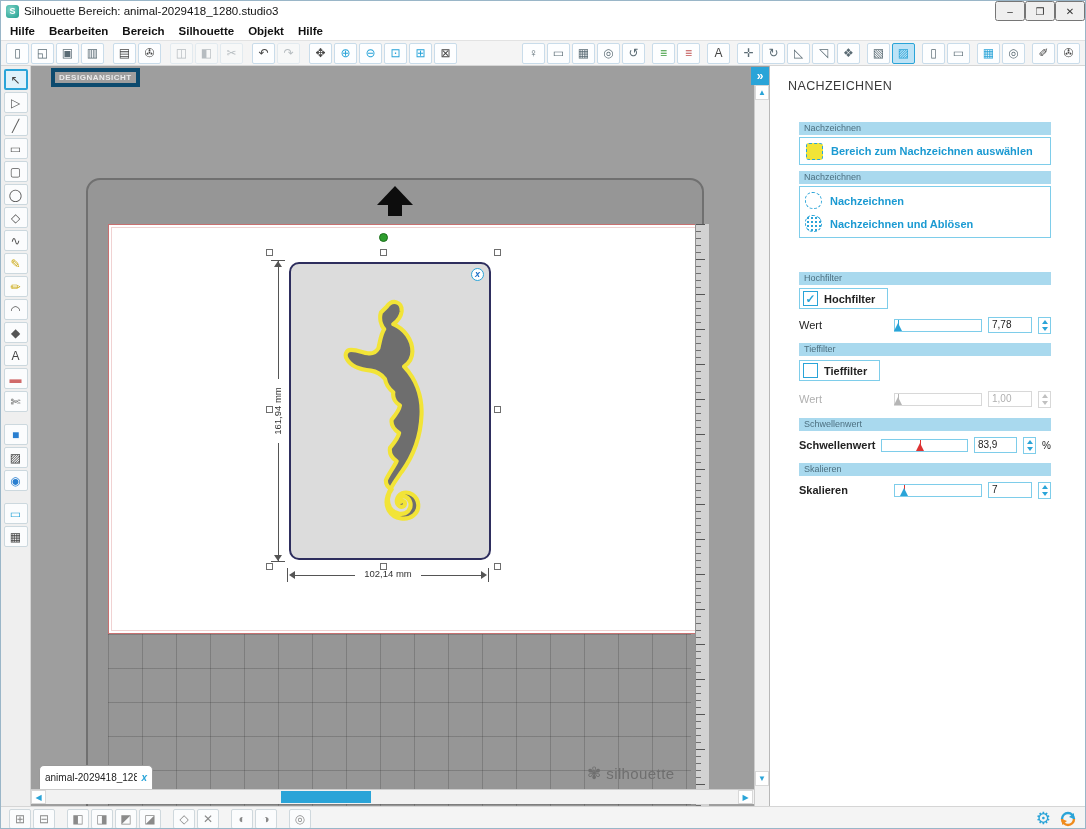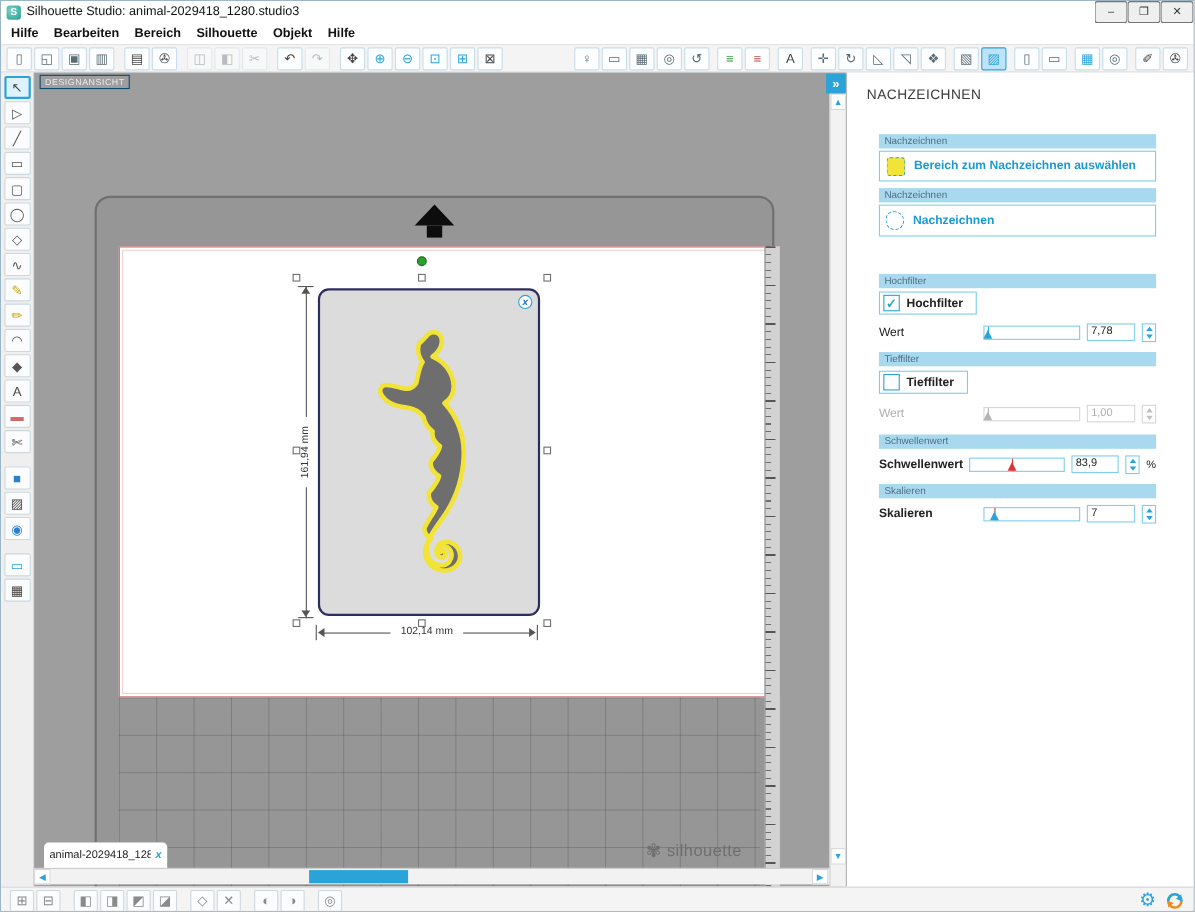--- a/index.html
+++ b/index.html
@@ -51,22 +51,22 @@
   .ltbtn { width:24px; height:21px; border:1px solid #ccd8de; background:#fbfcfd; border-radius:2px;
            display:flex; align-items:center; justify-content:center; padding:0; }
   .ltbtn .g { font-size:12px; color:#555; line-height:1; }
   .ltbtn.active { border:2px solid var(--accent); background:#dff2fb; }
   .ltbtn.c-yellow .g { color:#c9a50a; } .ltbtn.c-blue .g { color:#2a7fd0; }
   .ltbtn.c-cyan .g { color:var(--accent); } .ltbtn.c-pink .g { color:#d06a6a; }
   .ltbtn.c-dark .g { color:#444; }
 
   
   .canvas { position:relative; width:738px; height:740px; background:var(--canvas-gray); overflow:hidden; }
-  .design-label { position:absolute; left:5px; top:2px; border:1px solid #0c4a6e; color:#ececec;
-                  font-size:8px; letter-spacing:.5px; padding:1px 4px; z-index:5; }
+  .design-label { position:absolute; left:20px; top:2px; border:4px solid #0c4a6e; color:#ececec;
+                  font-size:8px; letter-spacing:.5px; padding:1px 4px; z-index:5;font-weight:bold; }
   .mat { position:absolute; left:55px; top:112px; width:618px; height:640px;
          background:var(--mat-gray); border:2px solid #707070; border-radius:14px 14px 0 0; }
   .mat-arrow-tri { position:absolute; left:346px; top:120px; width:0; height:0;
          border-left:18px solid transparent; border-right:18px solid transparent;
          border-bottom:19px solid #0d0d0d; }
   .mat-arrow-stem { position:absolute; left:357px; top:139px; width:14px; height:11px; background:#0d0d0d; }
   .page { position:absolute; left:77px; top:158px; width:601px; height:410px; background:#fff;
           border:1px solid var(--cut-border-red); }
   .page::after { content:""; position:absolute; inset:2px; border:1px solid #f0d2d2; }
   .grid { position:absolute; left:77px; top:568px; width:583px; height:172px;
@@ -196,21 +196,21 @@
   .gear { font-size:17px; color:var(--accent); border:none; background:transparent; padding:0; line-height:1; }
   .syncbtn { border:none; background:transparent; padding:0; width:18px; height:18px; }
 </style>
 </head>
 <body>
 
 <div id="app">
 
   <div class="titlebar">
     <div class="app-icon">S</div>
-    <div class="title-text">Silhouette Studio: animal-2029418_1280.studio3</div>
+    <div class="title-text">Silhouette Bereich: animal-2029418_1280.studio3</div>
     <div class="win-controls">
       <button class="win-btn">–</button>
       <button class="win-btn">❐</button>
       <button class="win-btn">✕</button>
     </div>
   </div>
 
   <div class="menubar" data-list="menubar">
 
   <button class="menu-item">Hilfe</button>
@@ -525,20 +525,24 @@
         <button class="big-btn">
           <span class="icon-sq"></span>
           <span class="blabel">Bereich zum Nachzeichnen auswählen</span>
         </button>
 
         <div class="sec-bar mt6">Nachzeichnen</div>
         <div class="trace-box">
           <button class="trace-row">
             <span class="icon-blob"></span>
             <span class="blabel">Nachzeichnen</span>
+          </button>
+          <button class="trace-row">
+            <span class="icon-blob dots"></span>
+            <span class="blabel">Nachzeichnen und Ablösen</span>
           </button>
         </div>
 
         <div class="sec-bar mt-hoch">Hochfilter</div>
         <div class="cb-row">
           <span class="cb-wrap">
             <button class="checkbox">✓</button>
             <span class="cb-label">Hochfilter</span>
           </span>
         </div>

